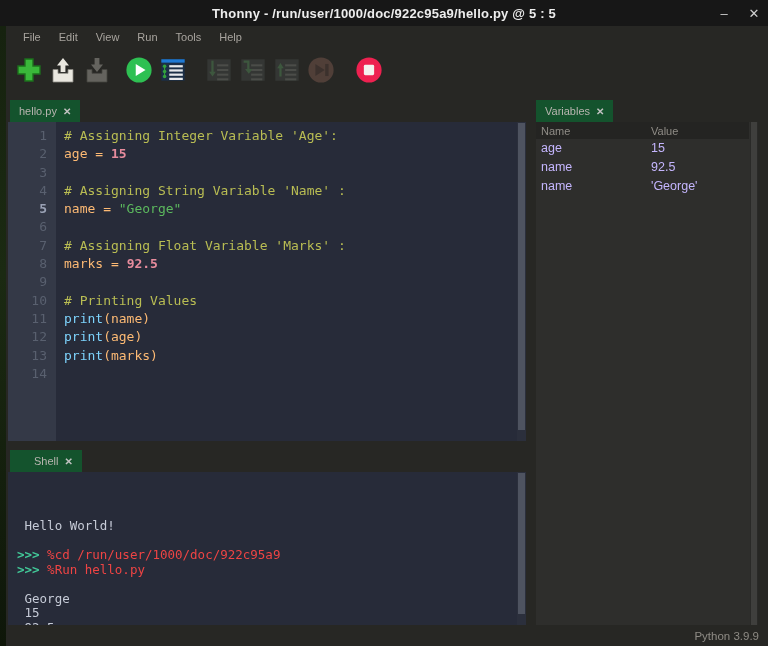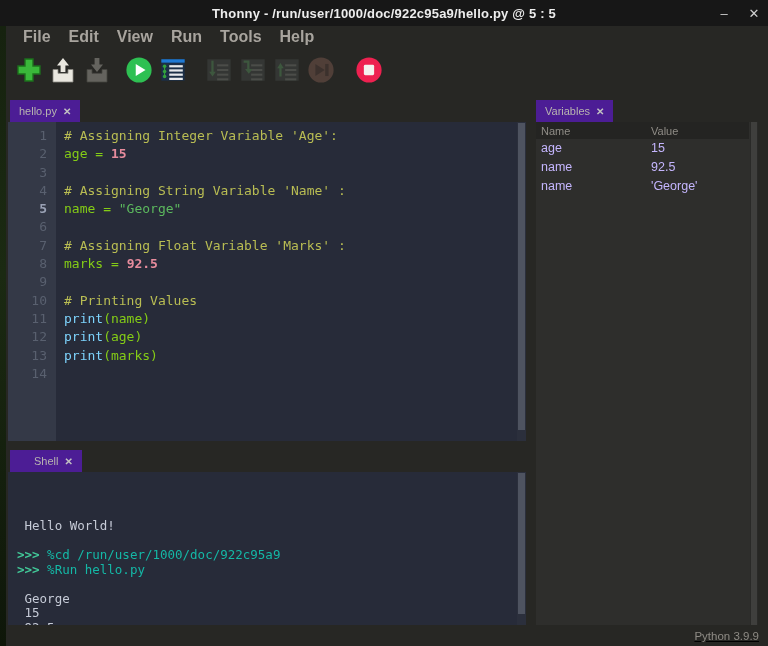--- a/index.html
+++ b/index.html
@@ -14,52 +14,52 @@
   
   .titlebar { position:absolute; left:0; top:0; width:768px; height:26px;
     background:#171717; display:flex; align-items:center; justify-content:center; }
   .title-text { font-size:13px; font-weight:bold; color:#ededed; letter-spacing:0.2px; }
   .win-controls { position:absolute; right:6px; top:0; height:26px; display:flex; align-items:center; gap:14px; }
   .win-btn { color:#cfcfcf; font-size:13px; width:16px; text-align:center; cursor:default; }
 
   
   .menubar { position:absolute; left:6px; top:26px; width:762px; height:21px;
     display:flex; align-items:center; padding-left:8px; gap:0; }
-  .menu-item { color:#a8a49e; font-size:16px; font-weight:bold; padding:2px 9px;text-align:right; }
+  .menu-item { color:#a8a49e; font-size:11px; font-weight:normal; padding:2px 9px;text-align:right; }
 
   
   .toolbar { position:absolute; left:6px; top:47px; width:762px; height:50px;
     display:flex; align-items:center; padding-left:7px; }
   .tbtn { width:32px; height:32px; display:flex; align-items:center; justify-content:center; margin-right:2px; }
   .tbtn svg { width:28px; height:28px; }
   .tbtn.disabled { opacity:0.42; }
   .tbtn.gap-run  { margin-left:8px; }
   .tbtn.gap-step { margin-left:12px; }
   .tbtn.gap-stop { margin-left:14px; }
 
   
-  .tab { position:absolute; height:22px; background:#4c1d95; display:flex; align-items:center;
+  .tab { position:absolute; height:22px; background:#14532d; display:flex; align-items:center;
     padding:0 9px; gap:6px; }
   .tab-label { color:#b8b5b0; font-size:11px; }
   .tab-close { color:#c2c2c2; font-size:10px; font-weight:bold; }
 
   
   .tab-editor { left:10px; top:100px; }
   .editor-panel { position:absolute; left:8px; top:122px; width:518px; height:319px;
     background:#272b39; overflow:hidden; }
   .gutter-bg { position:absolute; left:0; top:0; width:48px; height:100%; background:#343947; }
   .code-area { position:absolute; left:0; top:5px; width:100%;
     font-family:"DejaVu Sans Mono", monospace; font-size:13px; line-height:18.3px; white-space:pre; }
   .ed-line { display:flex; }
   .ln { display:inline-block; width:48px; padding-right:9px; text-align:right;
     color:#59606f; flex:0 0 48px; }
   .ln.active { color:#9aa2b5; font-weight:bold; }
   .code { padding-left:8px; }
   .c-comment { color:#b9bd53;margin-top:39px; }
-  .c-code    { color:#84cc16; }
+  .c-code    { color:#fdba74; }
   .c-number  { color:#e78c9d; font-weight:bold; }
   .c-string  { color:#5cb95e; }
   .c-builtin { color:#7dd3fc; }
   .vscroll { position:absolute; right:0; top:0; width:9px; height:100%; background:#2b2f3c; }
   .vscroll .thumb { position:absolute; left:1px; right:1px; top:1px; height:calc(100% - 12px);
     background:#4e5360; }
 
   
   .tab-vars { left:536px; top:100px; }
   .vars-panel { position:absolute; left:536px; top:122px; width:222px; height:503px;
@@ -76,25 +76,25 @@
   .vars-scroll .thumb { position:absolute; left:1px; right:1px; top:0; height:100%; background:#3f3f3d; }
 
   
   .tab-shell { left:10px; top:450px;padding-left:24px; }
   .shell-panel { position:absolute; left:8px; top:472px; width:518px; height:153px;
     background:#272b39; overflow:hidden; }
   .shell-out { position:absolute; left:0; top:7px; width:100%; padding-left:9px;
     font-family:"DejaVu Sans Mono", monospace; font-size:12.5px; line-height:14.5px; white-space:pre;margin-top:40px; }
   .c-output { color:#c6cbd7; }
   .c-prompt { color:#42c998; font-weight:bold; }
-  .c-magic  { color:#14b8a6;text-align:center; }
+  .c-magic  { color:#ef4444;text-align:center; }
 
   
   .statusbar { position:absolute; left:0; top:626px; width:768px; height:20px;
-    display:flex; align-items:center; justify-content:flex-end; padding-right:9px;text-decoration:underline; }
+    display:flex; align-items:center; justify-content:flex-end; padding-right:9px; }
   .status-text { font-size:11.5px; color:#8e8b85; }
 </style>
 </head>
 <body>
 
 <div class="stage">
 
   <div class="titlebar">
     <span class="title-text">Thonny  -  /run/user/1000/doc/922c95a9/hello.py  @  5 : 5</span>
     <div class="win-controls">

